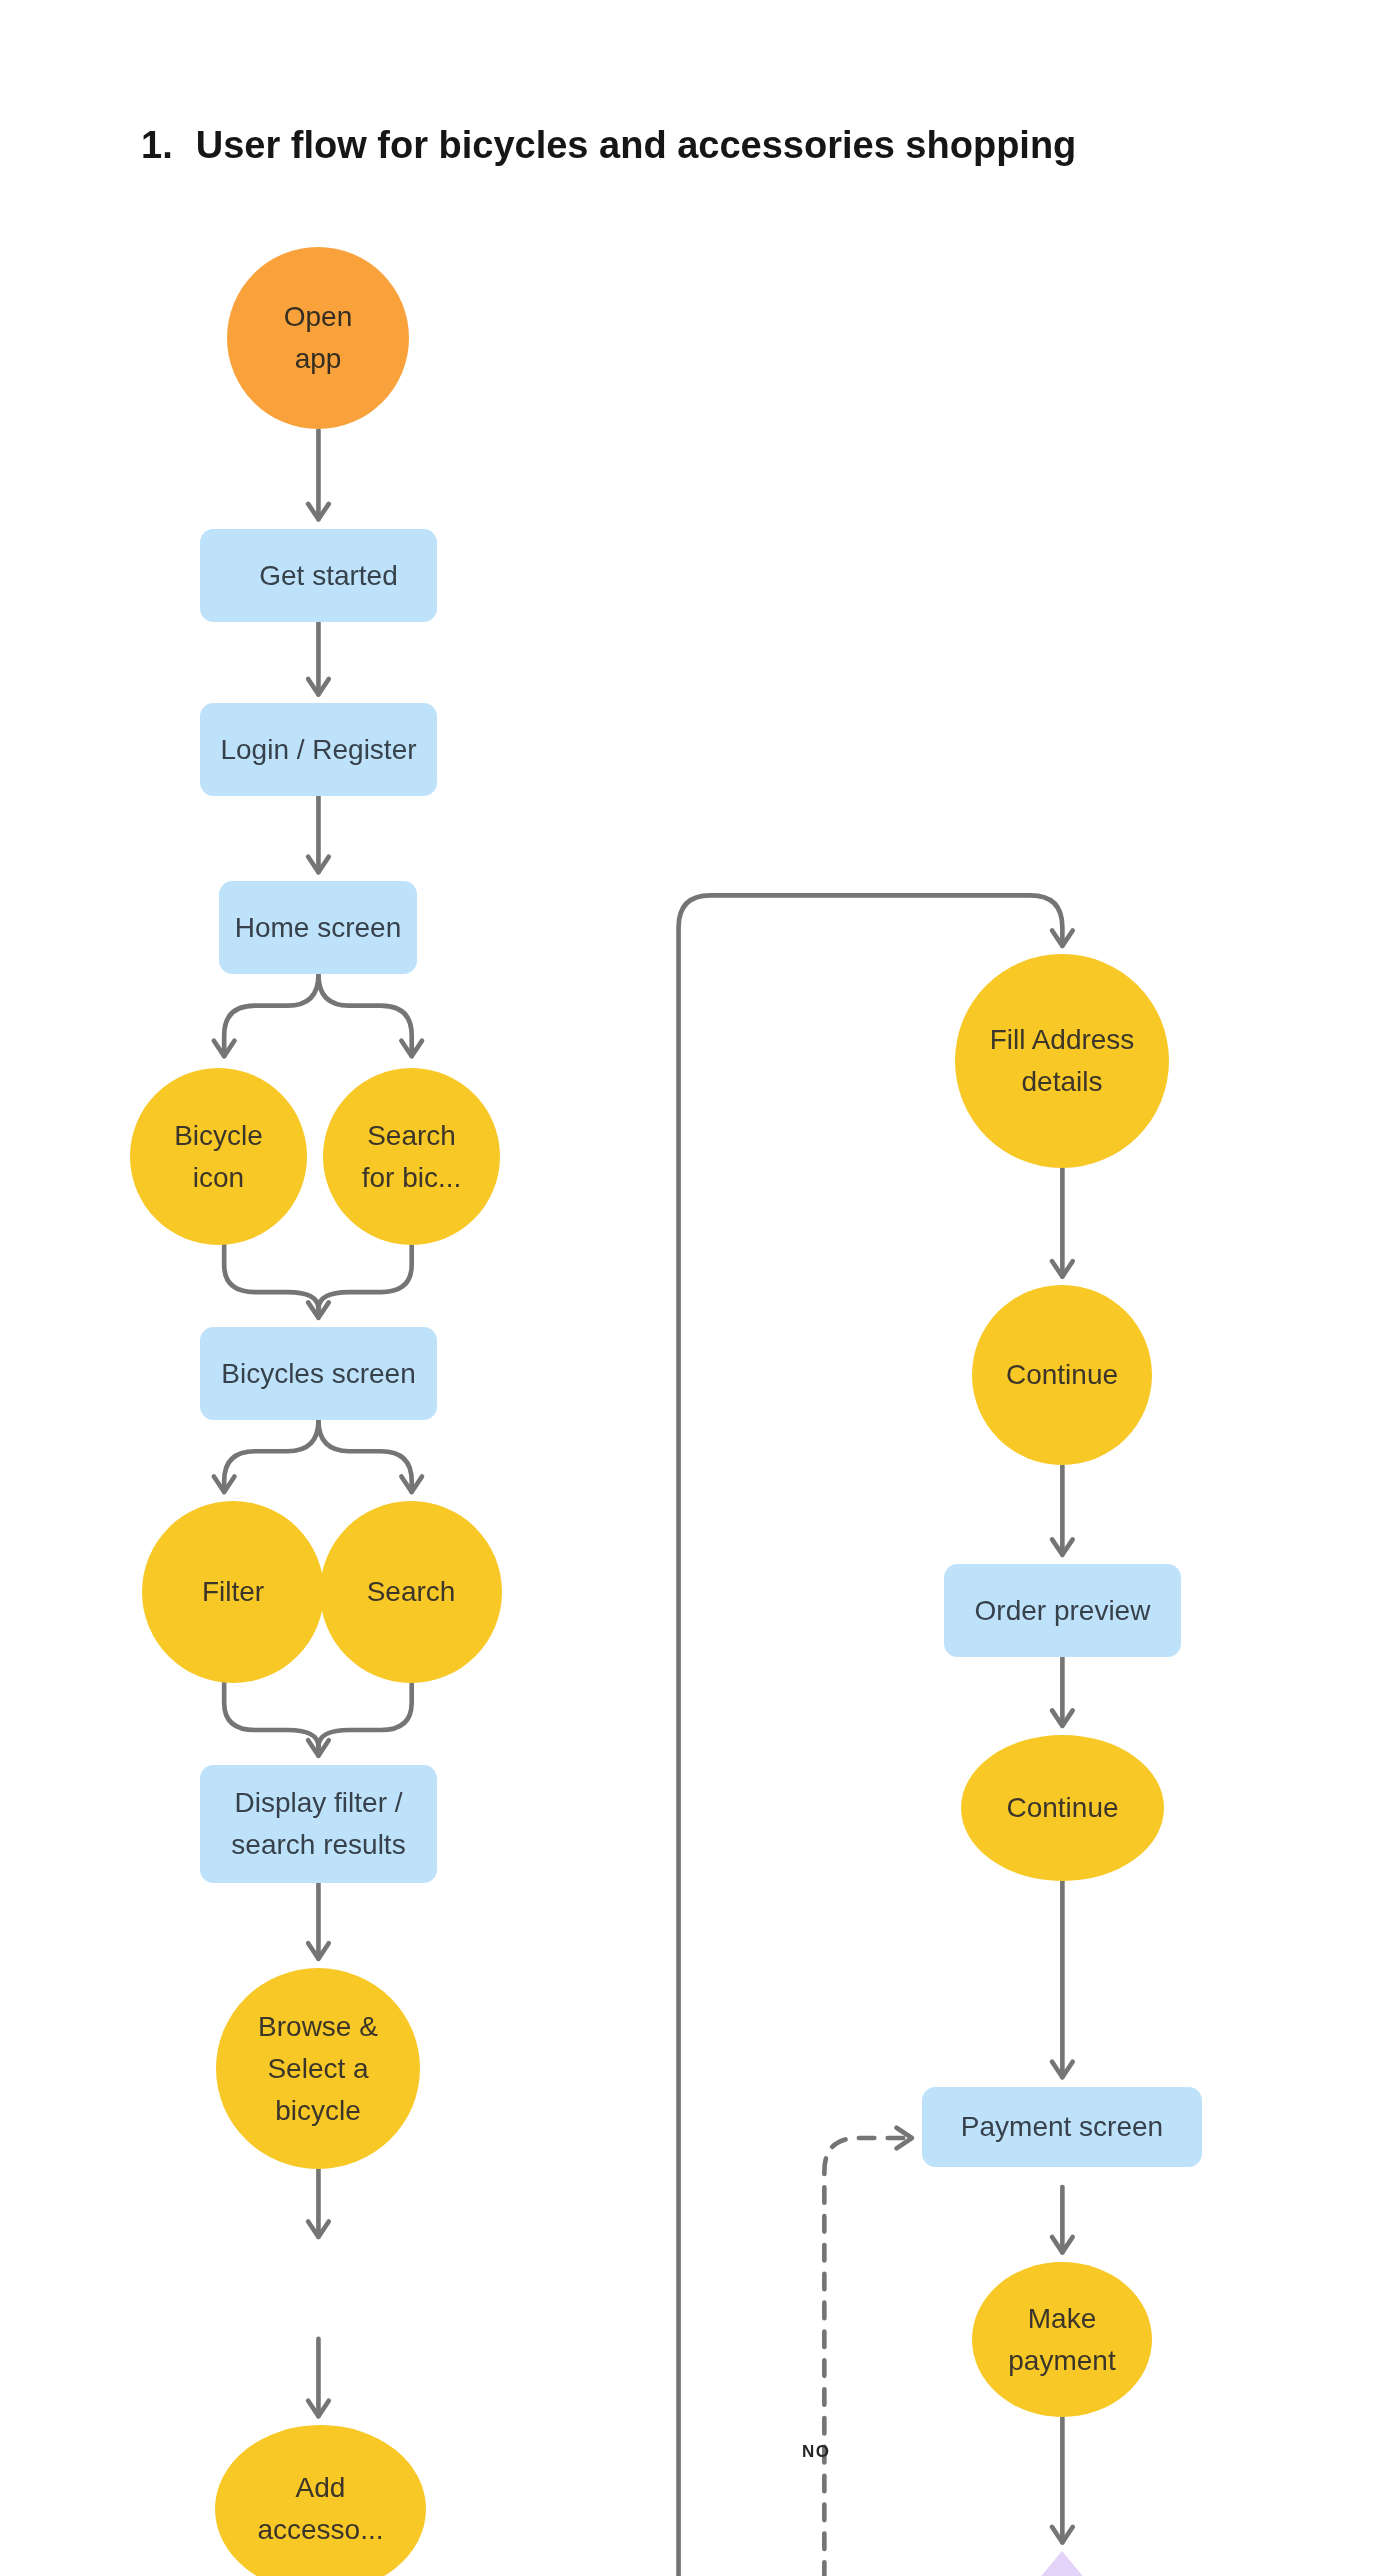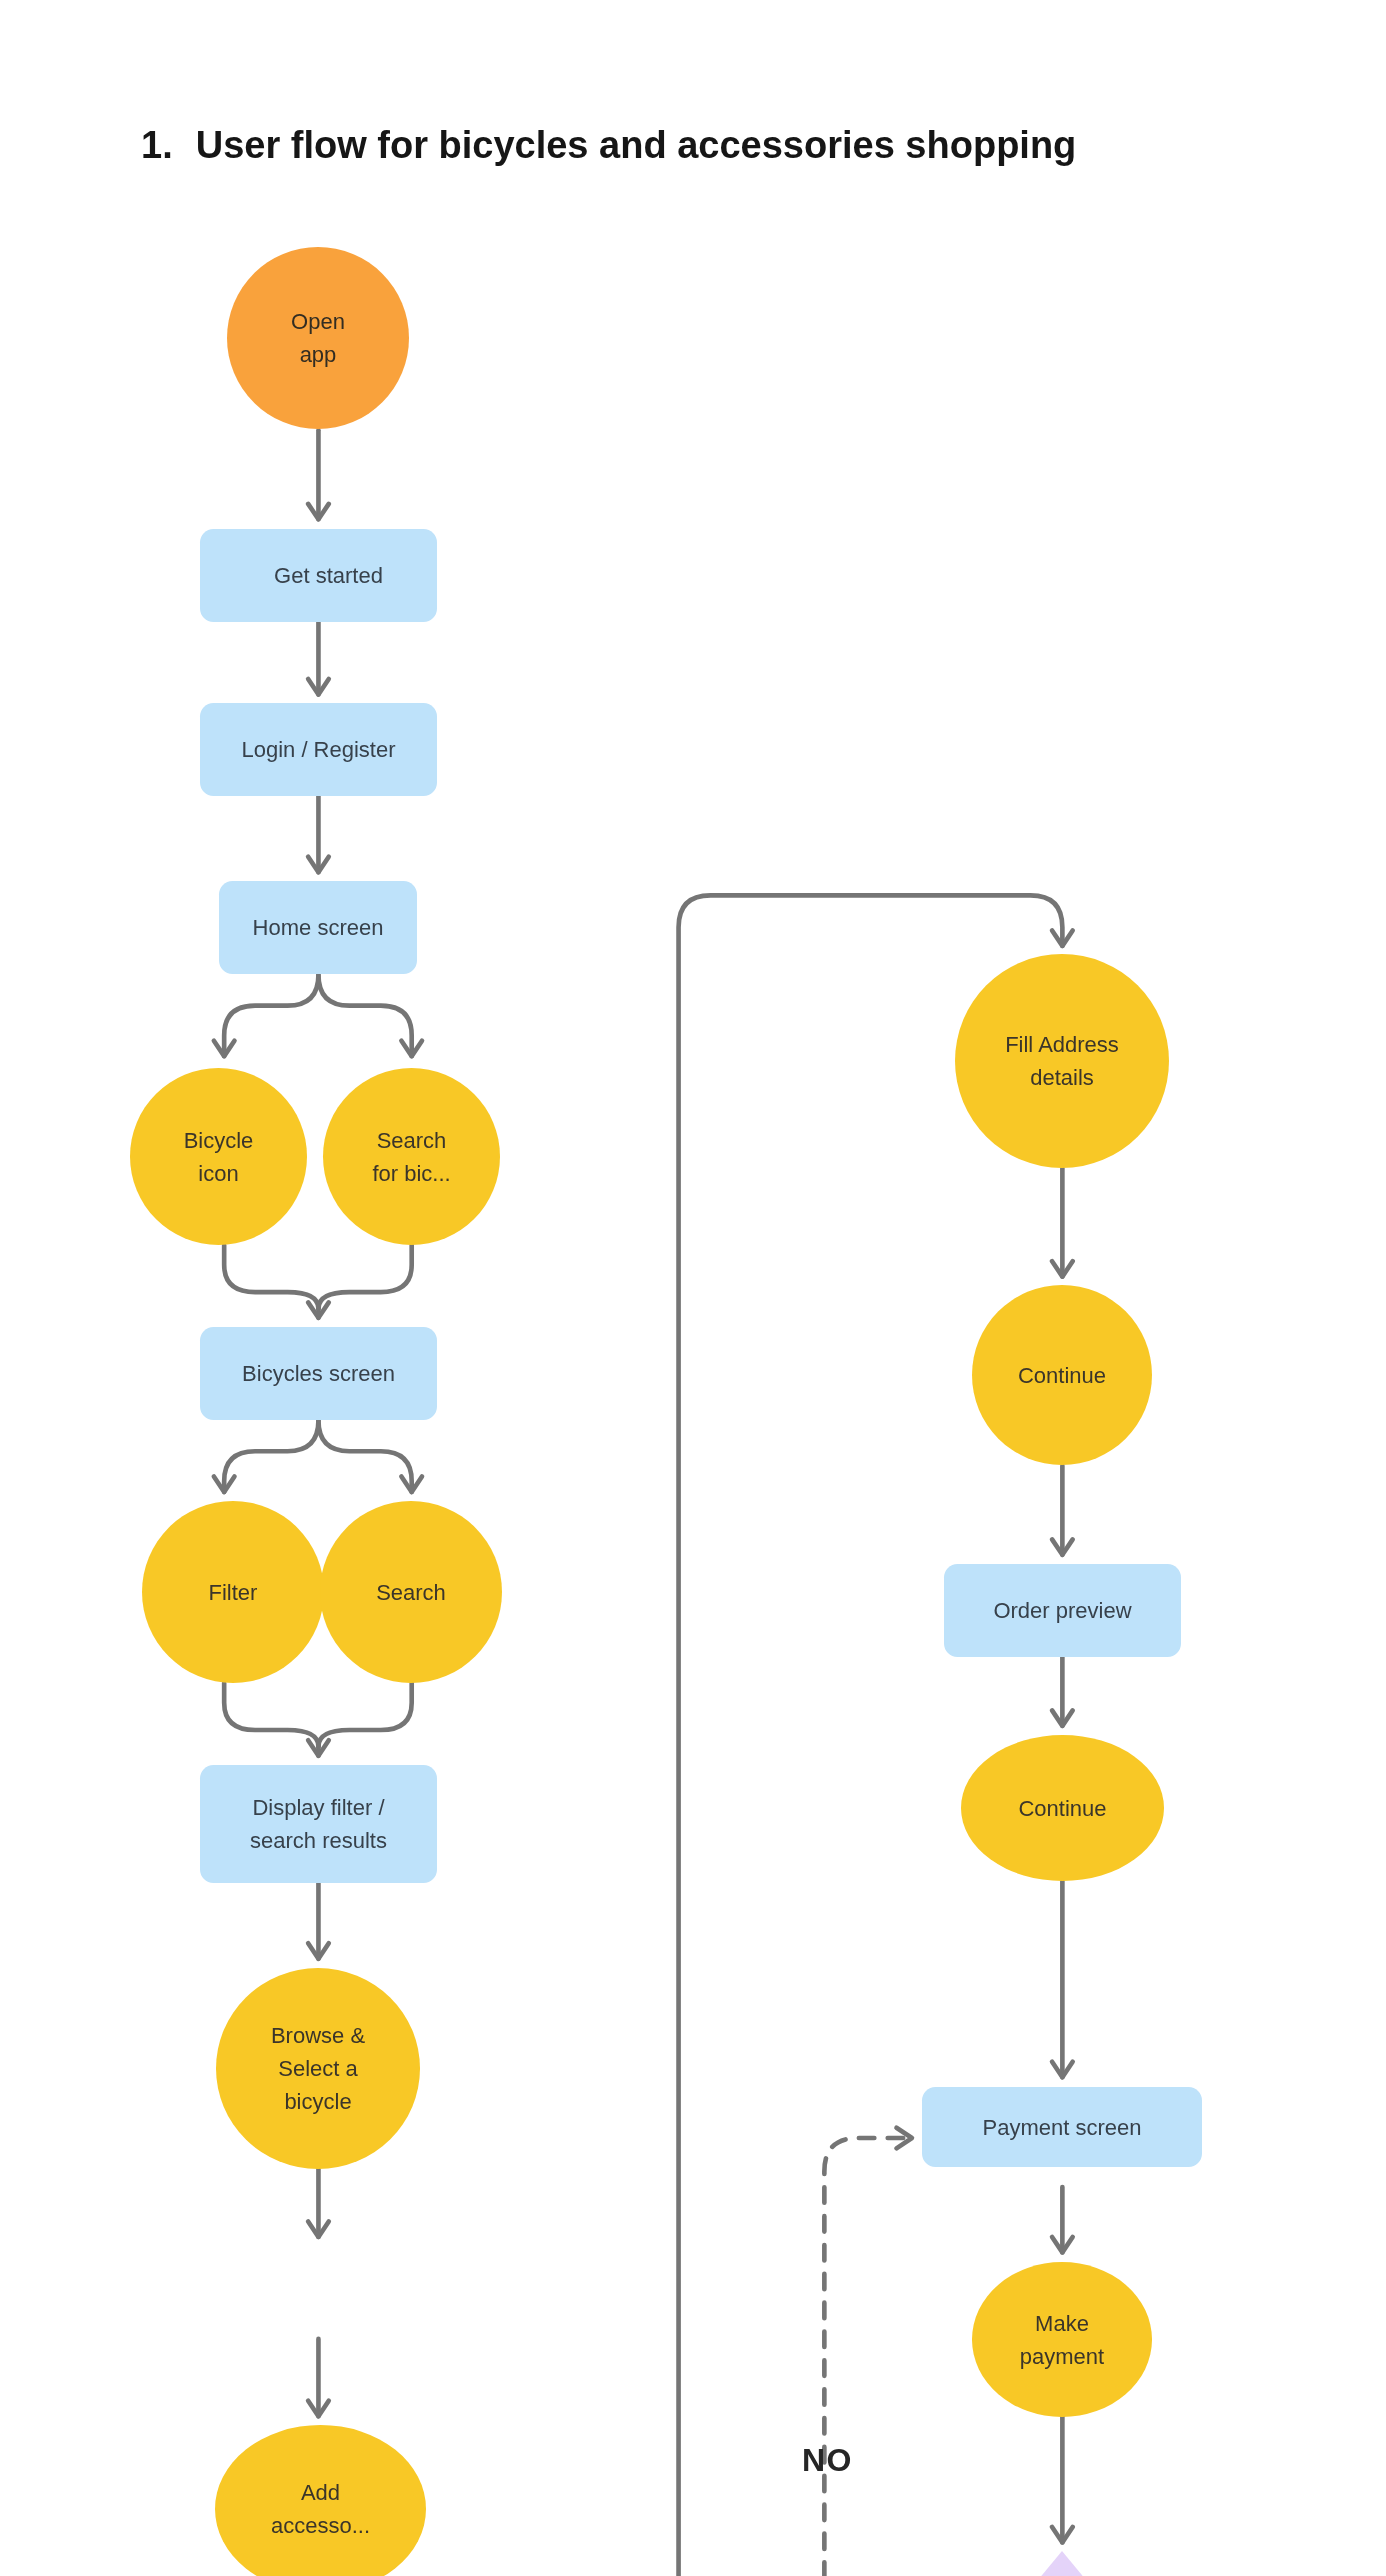--- a/index.html
+++ b/index.html
@@ -1,27 +1,27 @@
 <!DOCTYPE html>
 <html style="font-size:8.2px"><head>
 <meta charset="utf-8">
 <style>
   html,body{margin:0;padding:0;background:#ffffff;}
   #canvas{position:relative;width:1387px;height:3461px;background:#ffffff;overflow:hidden;
           font-family:"Liberation Sans",sans-serif;}
   #wires{position:absolute;left:0;top:0;z-index:0;}
   .node{position:absolute;display:flex;align-items:center;justify-content:center;
         text-align:center;white-space:pre-line;box-sizing:border-box;z-index:1;
-        font-size:22px;line-height:1.5;}
+        font-size:28px;line-height:1.5;}
   .rect{background:#BEE2FA;border-radius:13.4px;color:#37414B;}
   .circle{background:#F8C826;border-radius:50%;color:#3B352A;}
   .start{background:#F9A23C;color:#332D22;}
   .diamond{background:#E4D3F9;color:#38323F;
            clip-path:polygon(50% 0,100% 50%,50% 100%,0 50%);}
-  .branch-tag{position:absolute;z-index:2;font-weight:900;font-size:32px;
+  .branch-tag{position:absolute;z-index:2;font-weight:900;font-size:17px;
               letter-spacing:1.5px;color:#262626;}
   #title{position:absolute;left:141px;top:124px;z-index:1;display:flex;gap:23px;
          font-size:38px;font-weight:700;color:#161616;}
 </style>
 </head>
 <body>
 
 <div id="canvas">
 
   <svg id="wires" width="1387" height="3461" viewBox="0 0 2692 6718">

